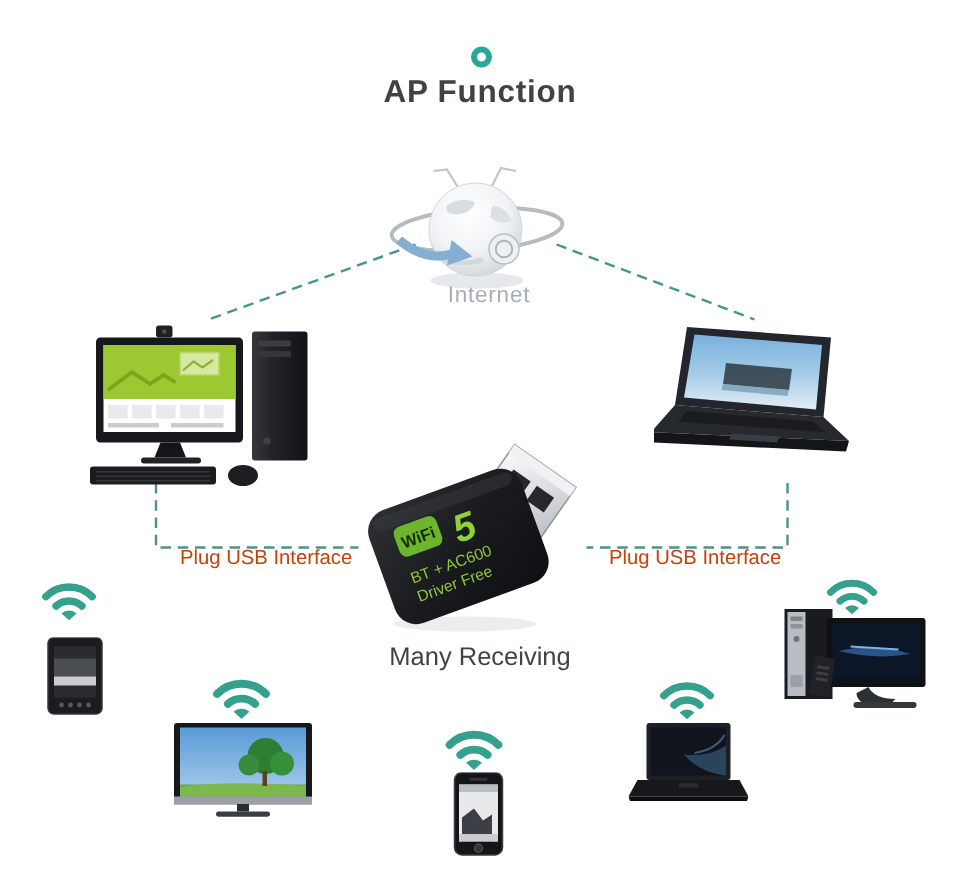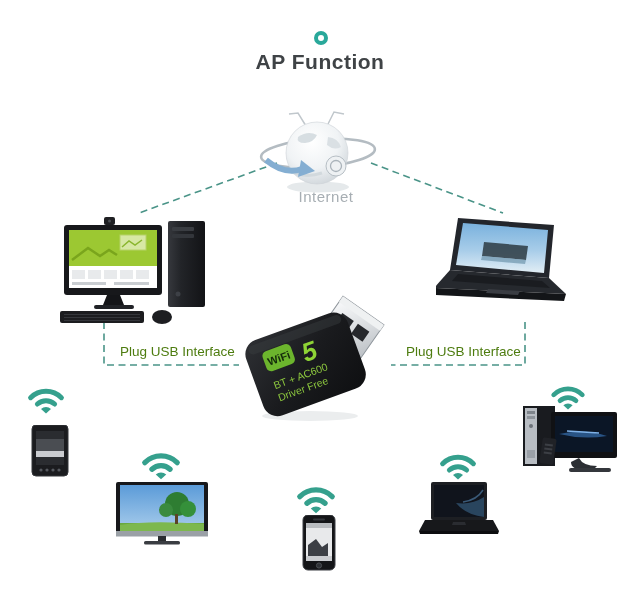--- a/index.html
+++ b/index.html
@@ -6,21 +6,21 @@
   html,body{background:#ffffff}
   #stage{position:relative;width:640px;height:593px;background:#ffffff;overflow:hidden;
          font-family:"Liberation Sans",sans-serif}
   .abs{position:absolute}
 
   .ring{width:14px;height:14px;border:4.5px solid #29a89a;border-radius:50%}
   .page-title{left:0;right:0;top:50px;text-align:center;font-size:21px;font-weight:bold;
               color:#3f4346;letter-spacing:.5px}
   .internet-label{left:12px;right:0;top:188px;text-align:center;font-size:15px;color:#a7aeb3;
                   letter-spacing:.5px}
-  .plug-label{top:344px;font-size:13.5px;color:#4d7c0f}
+  .plug-label{top:364px;font-size:13.5px;color:#c2410c}
   .receiving{left:0;right:0;top:427px;text-align:center;font-size:17px;color:#3f4448;line-height:1.32}
 
   svg{display:block}
   .dash{stroke:#4a9488;stroke-width:1.6;stroke-dasharray:7 4.5;fill:none}
 </style>
 </head>
 <body>
 
 <div id="stage">
 
@@ -146,21 +146,21 @@
       <text x="76" y="84" font-size="26" font-weight="bold" font-style="italic" fill="#8ed435" text-anchor="middle">5</text>
       <text x="31" y="99" font-size="10.5" fill="#8cc63e">BT + AC600</text>
       <text x="31" y="112" font-size="10.5" fill="#8cc63e">Driver Free</text>
     </g>
   </svg>
 
   <div class="abs plug-label" style="left:120px">Plug USB Interface</div>
   <div class="abs plug-label" style="left:406px">Plug USB Interface</div>
 
   <div class="abs receiving">
-    <br>
+    <span>Many Receiving</span><br>
   </div>
 
   <svg class="abs" style="left:26px;top:385px" width="40" height="29" viewBox="0 0 44 32">
     <path d="M5 14 A24 24 0 0 1 39 14" stroke="#35a08d" stroke-width="5.5" fill="none" stroke-linecap="round"></path>
     <path d="M12.5 21 A14 14 0 0 1 31.5 21" stroke="#35a08d" stroke-width="5.5" fill="none" stroke-linecap="round"></path>
     <path d="M16.5 26.5 a8 8 0 0 1 11 0 l-5.5 5z" fill="#35a08d"></path>
   </svg>
   <svg class="abs" style="left:140px;top:449px" width="42" height="31" viewBox="0 0 44 32">
     <path d="M5 14 A24 24 0 0 1 39 14" stroke="#35a08d" stroke-width="5.5" fill="none" stroke-linecap="round"></path>
     <path d="M12.5 21 A14 14 0 0 1 31.5 21" stroke="#35a08d" stroke-width="5.5" fill="none" stroke-linecap="round"></path>

